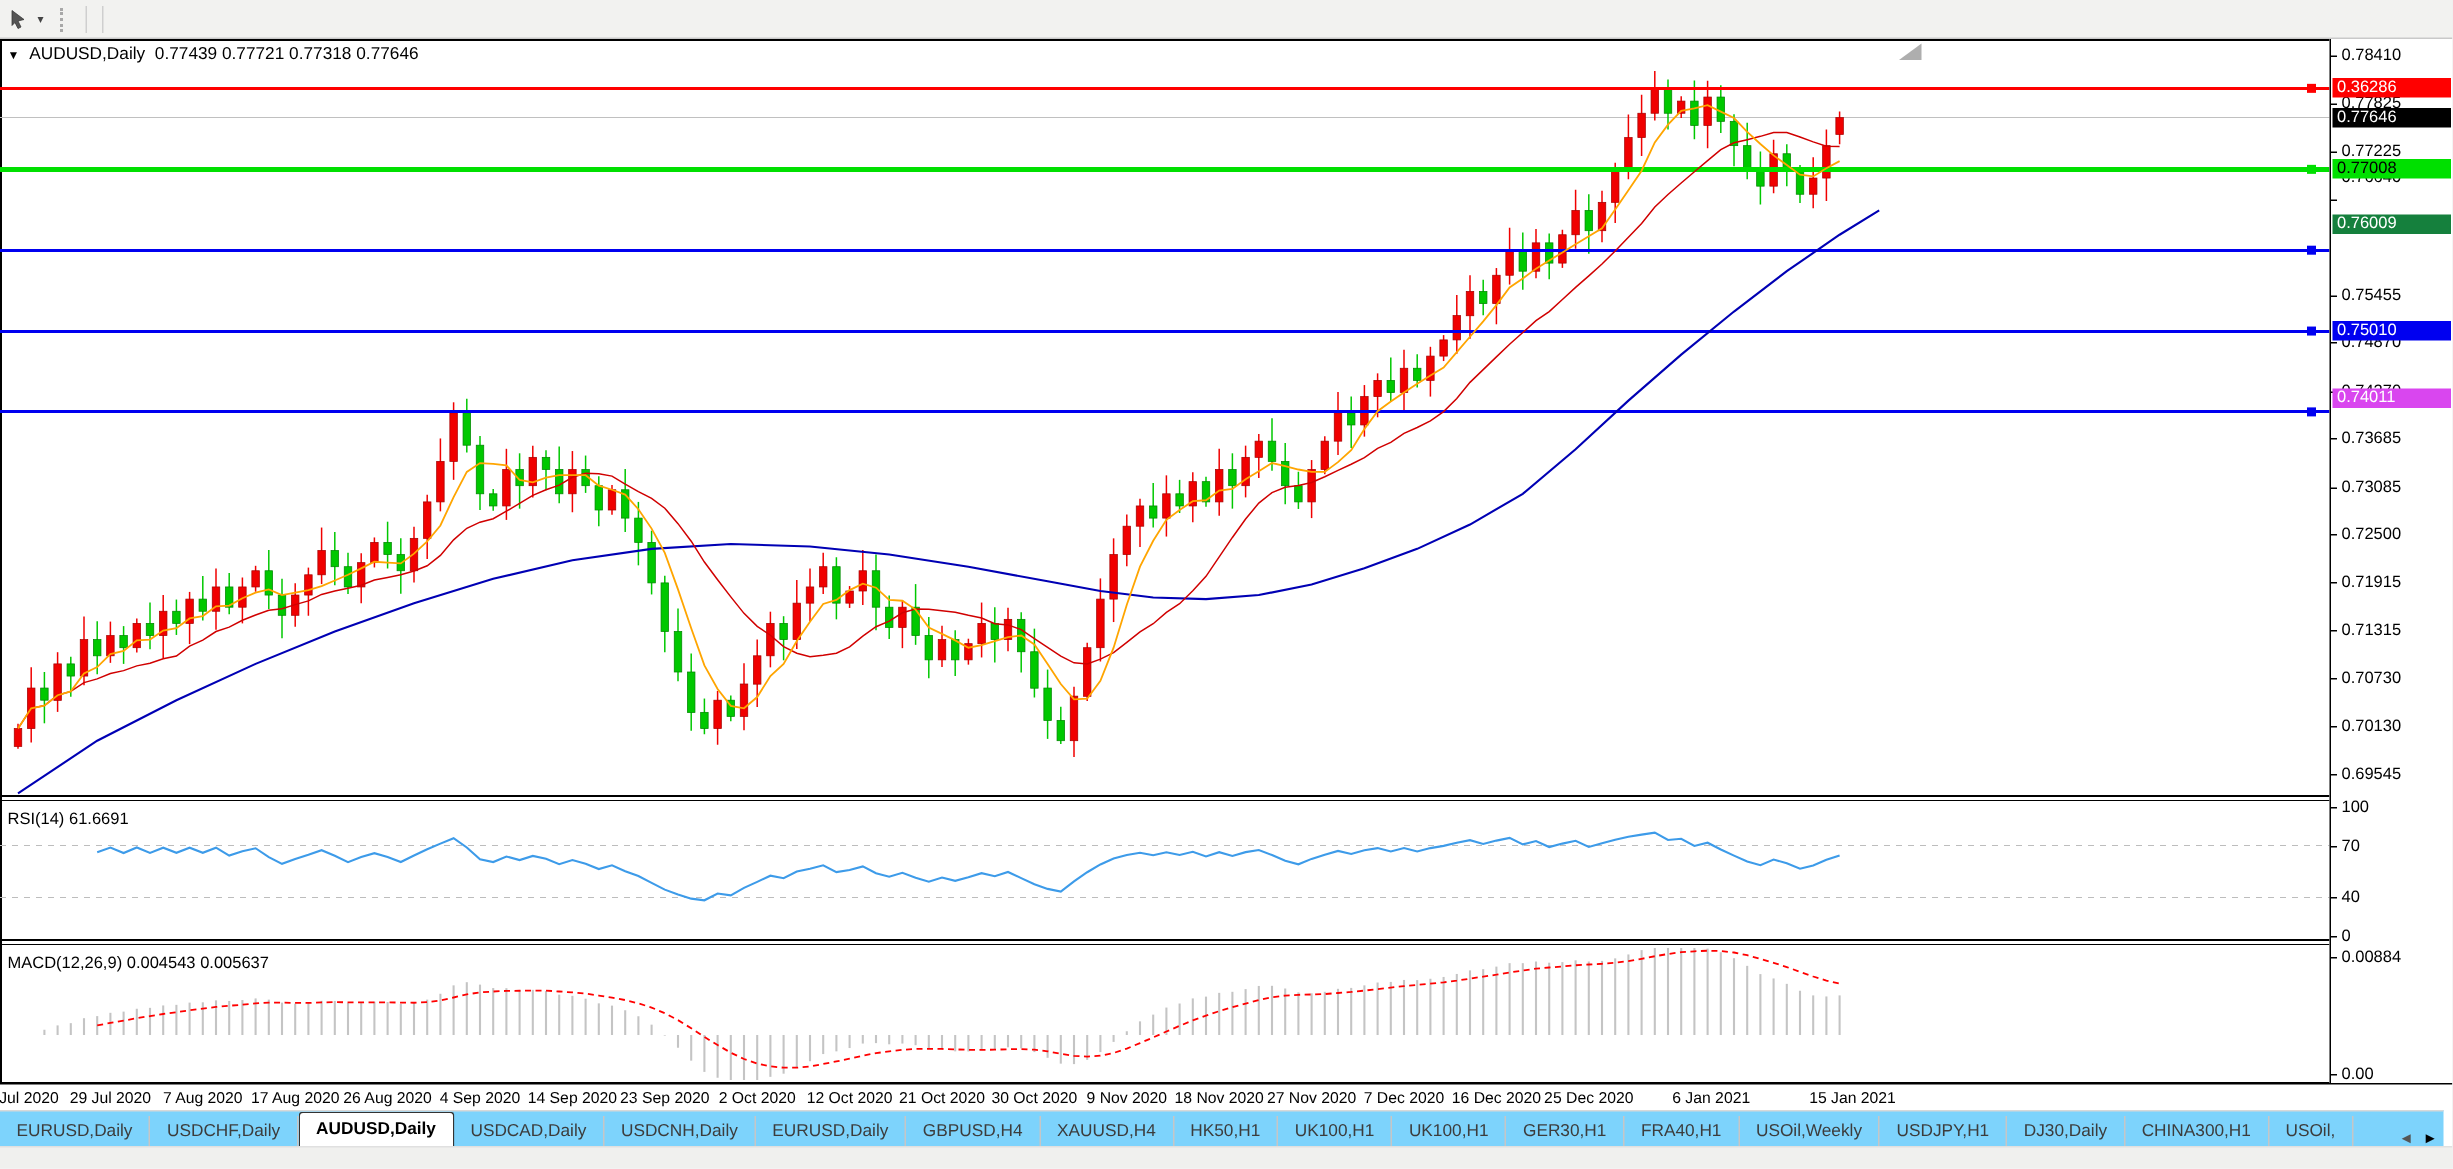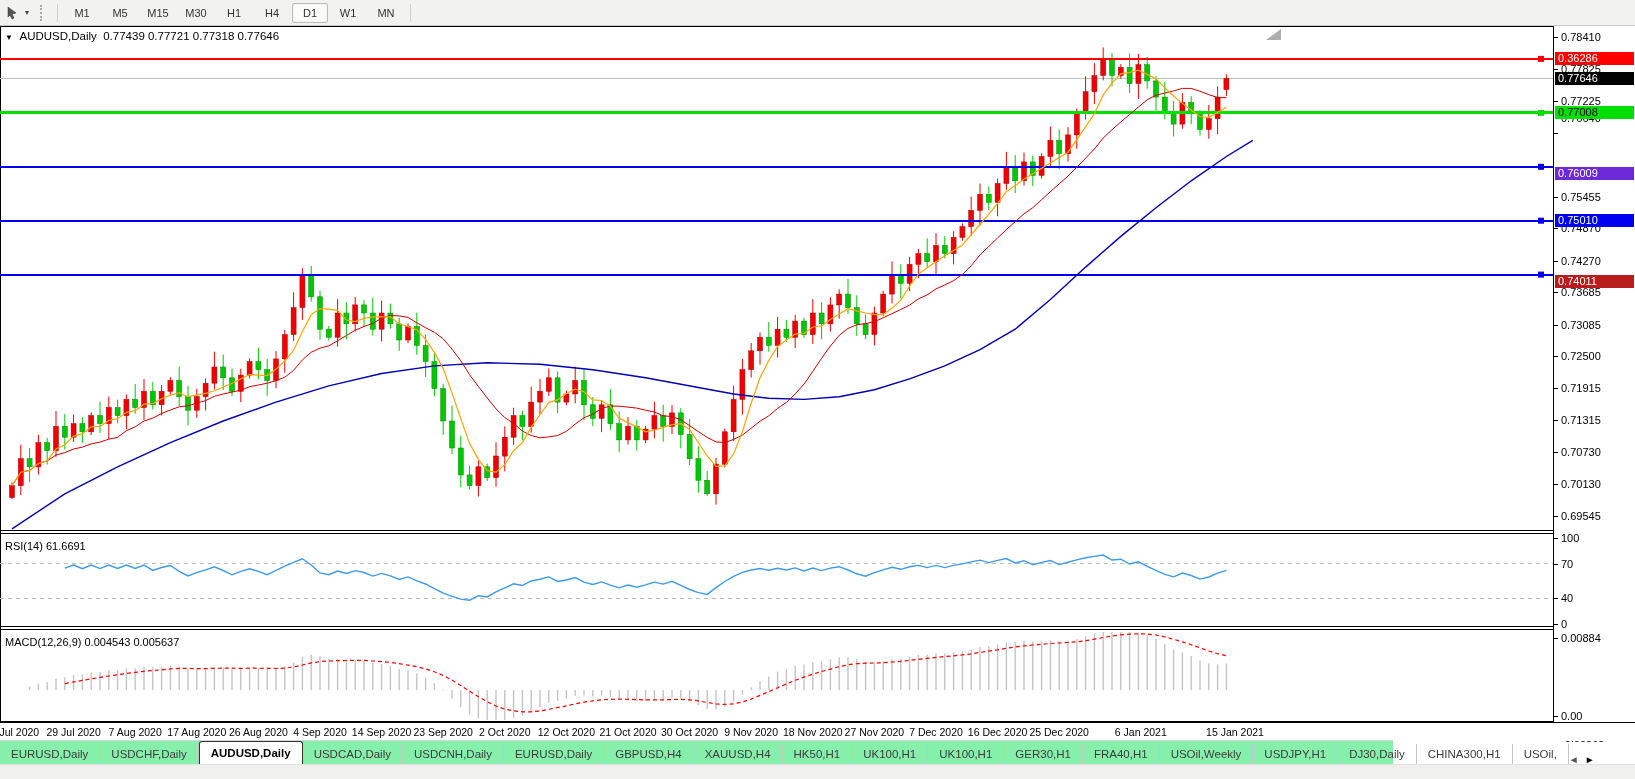--- a/index.html
+++ b/index.html
@@ -26,21 +26,21 @@
   #price-axis{position:absolute;left:1553px;top:0;width:82px;height:696px;background:#fff;
               border-left:1px solid #000;}
   .ax-tick{position:absolute;left:0;width:4px;height:1px;background:#000;}
   .ax-lbl{position:absolute;left:7px;font-size:11px;color:#000;white-space:nowrap;}
   .ax-tag{position:absolute;left:1px;width:79px;font-size:11px;line-height:13px;height:13px;
           padding-left:3px;white-space:nowrap;box-sizing:border-box;}
   
   #date-axis{position:absolute;left:0;top:696px;width:1635px;height:18px;border-top:1px solid #000;background:#fff;}
   .date-lbl{position:absolute;top:3px;font-size:10.5px;color:#000;white-space:nowrap;transform:translateX(-50%);}
   
-  #tabbar{position:absolute;left:0;top:740px;width:1393px;height:24px;background:#86efac;
+  #tabbar{position:absolute;left:0;top:740px;width:1629px;height:24px;background:#7dd3fc;
           display:flex;align-items:flex-end;border-top:1px solid #d8d8d8;}
   .tab{font-size:11.5px;color:#3c3c3c;padding:4px 11px 4px 11px;position:relative;white-space:nowrap;
        border-right:1px solid #c6c6c6;height:13px;line-height:13px;cursor:default;}
   .tab.active{background:#fff;border:1px solid #333;border-bottom:1px solid #fff;font-weight:bold;
               color:#000;border-radius:3px 3px 0 0;margin-bottom:0;padding-top:5px;}
   .tab-arrows{margin-left:auto;display:flex;align-items:center;padding-right:4px;gap:6px;}
   .tab-arrow{font-size:10px;color:#555;cursor:default;}
   .tab-arrow.dark{color:#000;}
   #statusbar{position:absolute;left:0;top:764px;width:1635px;height:15px;background:#f0f0ee;border-top:1px solid #e0e0e0;}
 </style>
@@ -53,31 +53,20 @@
     <div class="tool-icon-group">
       <span class="tool-icon">
         <svg width="14" height="14" viewBox="0 0 14 14">
           <polygon points="2,1 10,7 6,8 8,12 6,13 4,9 2,11" fill="#555" stroke="#333" stroke-width="0.5"></polygon>
         </svg>
       </span>
       <span class="tool-caret">▾</span>
     </div>
     <div class="grip"></div>
     <div class="tb-sep"></div>
-    <div id="tf-buttons" style="display:flex;align-items:center;">
-        <div class="tf-btn">M1</div>
-        <div class="tf-btn">M5</div>
-        <div class="tf-btn">M15</div>
-        <div class="tf-btn">M30</div>
-        <div class="tf-btn">H1</div>
-        <div class="tf-btn">H4</div>
-        <div class="tf-btn active">D1</div>
-        <div class="tf-btn">W1</div>
-        <div class="tf-btn">MN</div>
-      </div>
     <div class="tb-sep"></div>
   </div>
 
   <div id="chart-wrap">
     <svg id="chart-svg" width="1553" height="714">
         <line x1="0.5" y1="0" x2="0.5" y2="696" stroke="#000" shape-rendering="crispEdges"></line>
         <line x1="0" y1="0.5" x2="1553" y2="0.5" stroke="#000" shape-rendering="crispEdges"></line>
         <line x1="0" y1="52.4" x2="1553" y2="52.4" stroke="#c0c0c0" stroke-width="1" shape-rendering="crispEdges"></line>
         <line x1="12.0" y1="456.5" x2="12.0" y2="473.2" stroke="#f00000" stroke-width="1"></line>
         <rect x="9.5" y="459.7" width="5" height="11.9" fill="#f00000" stroke="#a80000" stroke-width="0.5"></rect>
@@ -579,23 +568,23 @@
         <div class="ax-lbl" style="top: 388.154px;">0.71315</div>
         <div class="ax-tick" style="top: 426px;"></div>
         <div class="ax-lbl" style="top: 419.731px;">0.70730</div>
         <div class="ax-tick" style="top: 458px;"></div>
         <div class="ax-lbl" style="top: 452.118px;">0.70130</div>
         <div class="ax-tick" style="top: 490px;"></div>
         <div class="ax-lbl" style="top: 483.696px;">0.69545</div>
         <div class="ax-tag" style="top: 26.4297px; background: rgb(255, 0, 0); color: rgb(255, 255, 255);">0.36286</div>
         <div class="ax-tag" style="top: 45.9159px; background: rgb(0, 0, 0); color: rgb(255, 255, 255);">0.77646</div>
         <div class="ax-tag" style="top: 80.3542px; background: rgb(0, 224, 0); color: rgb(0, 0, 0);">0.77008</div>
-        <div class="ax-tag" style="top: 141px; background: #6d28d9; color: rgb(255, 255, 255);">0.76009</div>
+        <div class="ax-tag" style="top: 117px; background: #15803d; color: rgb(255, 255, 255);">0.76009</div>
         <div class="ax-tag" style="top: 188.203px; background: rgb(0, 0, 240); color: rgb(255, 255, 255);">0.75010</div>
-        <div class="ax-tag" style="top: 249px; background: #b91c1c; color: rgb(255, 255, 255);">0.74011</div>
+        <div class="ax-tag" style="top: 233px; background: #d946ef; color: rgb(255, 255, 255);">0.74011</div>
         <div class="ax-tick" style="top: 512px;"></div>
         <div class="ax-lbl" style="top: 506px;">100</div>
         <div class="ax-tick" style="top: 538px;"></div>
         <div class="ax-lbl" style="top: 531.8px; text-align: right;">70</div>
         <div class="ax-tick" style="top: 572px;"></div>
         <div class="ax-lbl" style="top: 566.2px;">40</div>
         <div class="ax-tick" style="top: 598px;"></div>
         <div class="ax-lbl" style="top: 592px;">0</div>
         <div class="ax-tick" style="top: 612px;"></div>
         <div class="ax-lbl" style="top: 606px;">0.00884</div>

